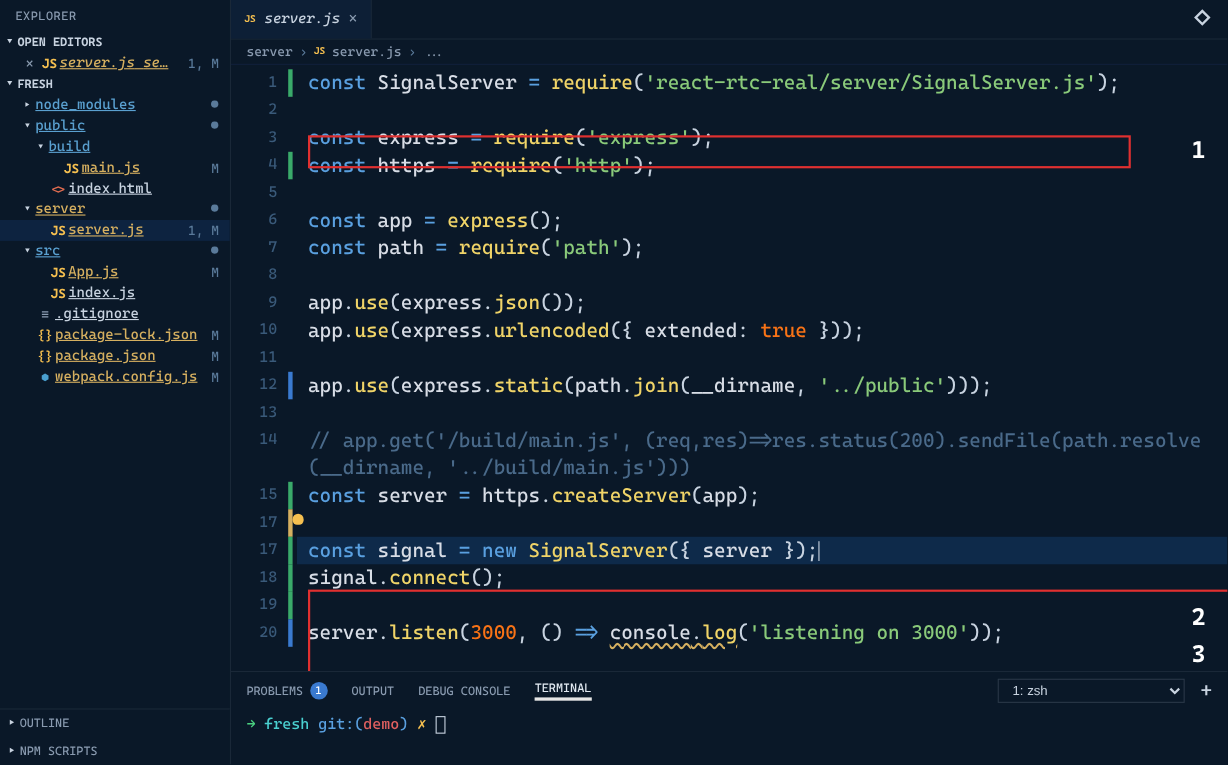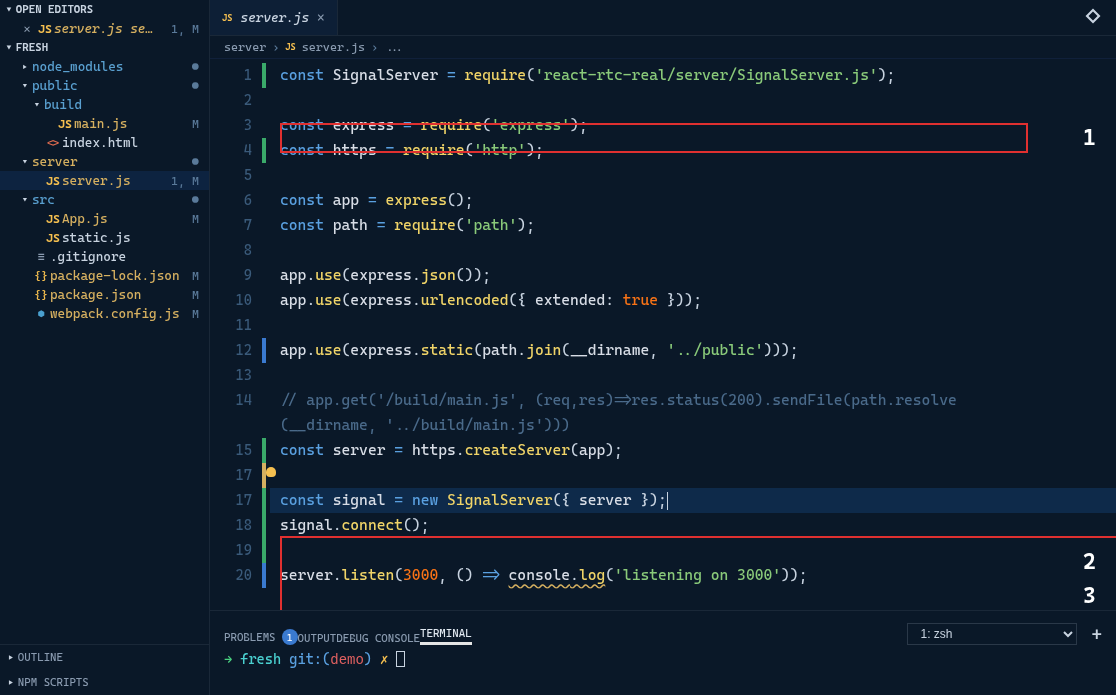--- a/index.html
+++ b/index.html
@@ -42,21 +42,21 @@
   display: flex;
   align-items: center;
   padding: 2px 0;
   cursor: pointer;
   white-space: nowrap;
 }
 .tree-item.selected { background: #0d2340; }
 .tree-item .indent { display: inline-block; }
 .tree-item .chev { font-size: 9px; color: #c8d3e0; width: 14px; text-align: center; }
 .tree-item .icon { width: 18px; text-align: center; font-size: 12px; }
-.tree-item .label { flex: 1; overflow: hidden; text-overflow: ellipsis; }
+.tree-item .label { flex: 1; overflow: hidden; text-overflow: ellipsis; text-decoration: underline; }
 .tree-item .status { padding-right: 10px; color: #5a7a9a; font-size: 12px; }
 .tree-item .dot { color: #5a7a9a; padding-right: 10px; }
 .icon-js { color: #f6c050; font-weight: bold; font-size: 9px; }
 .icon-html { color: #e06c50; }
 .icon-json { color: #f6c050; }
 .icon-webpack { color: #4aa0d0; }
 .icon-lines { color: #8a9bb0; }
 .lbl-folder { color: #5aa0d0; }
 .lbl-mod { color: #d6b060; }
 .sidebar-bottom { border-top: 1px solid #1a2838; }
@@ -105,21 +105,21 @@
   padding-right: 18px;
   color: #3a5a7a;
   font-size: 14px;
   line-height: 25px;
   padding-top: 4px;
   user-select: none;
 }
 .gutter .ln { height: 25px; }
 .code {
   flex: 1;
-  font-size: 15px;
+  font-size: 18px;
   line-height: 25px;
   padding-top: 4px;
   white-space: pre;
   position: relative;
 }
 .code-line { height: 25px; padding-left: 10px; position: relative; }
 .code-line.hl { background: #0e2a4a; }
 .gutmark { position:absolute; left:-8px; top:0; width:4px; height:100%; }
 .gut-green { background: #3aaa6a; }
 .gut-yellow { background: #d6b060; }
@@ -149,51 +149,53 @@
 
 .panel {
   border-top: 1px solid #1a2838;
   background: #0a1828;
   height: 85px;
   display: flex;
   flex-direction: column;
 }
 .panel-tabs {
   display: flex;
-  align-items: flex-end;
+  align-items: center;
   padding: 0 14px;
   height: 34px;
+  gap: 22px;
   font-size: 11px;
   color: #8a9bb0;
 }
 .panel-tab { cursor: pointer; display:flex; align-items:center; gap:6px; }
 .panel-tab.active { color: #e0e8f0; border-bottom: 3px solid #e5e5e5; padding-bottom: 2px; }
 .badge { background: #3a7ad0; color: #fff; border-radius: 50%; width: 16px; height: 16px; display:inline-flex; align-items:center; justify-content:center; font-size:10px; }
 .panel-right { margin-left: auto; display:flex; align-items:center; gap: 14px; }
 .term-select { background: #0a1828; color: #c8d3e0; border: 1px solid #2a3848; padding: 2px 8px; font-size: 12px; width: 170px; }
 .plus { font-size: 18px; cursor: pointer; color:#c8d3e0; }
 .terminal-body {
   flex: 1;
   padding: 6px 14px;
   font-size: 14px;
   display: flex;
   align-items: flex-start;
   gap: 8px;
 }
 .term-arrow { color: #4ad080; }
 .term-proj { color: #4ad0d0; }
 .term-git { color: #5aa0e0; }
-.term-branch { color: #e06060; font-family: Liberation Mono, monospace; }
+.term-branch { color: #e06060; }
 .term-dirty { color: #f6c050; }
 .term-cursor { display:inline-block; width:9px; height:16px; border:1px solid #c8d3e0; vertical-align: middle; }
 </style>
 </head>
 <body>
 
 <div class="sidebar">
+  <div class="sidebar-header">EXPLORER</div>
 
   <div class="section-header">
     <span class="chev">▾</span>
     <span>OPEN EDITORS</span>
   </div>
   <div class="tree-item" style="padding-left:18px">
     <span class="icon" style="color:#8a9bb0">×</span>
     <span class="icon icon-js">JS</span>
     <span class="label lbl-mod" style="font-style:italic"><span>server.js</span> <span>se…</span></span>
     <span class="status lbl-mod">1, M</span>
@@ -258,21 +260,21 @@
         <span class="indent" style="width:30px"></span>
         <span class="chev"></span>
         <span class="icon icon-js">JS</span>
         <span class="label lbl-mod">App.js</span>
         <span class="status lbl-mod">M</span>
       </div>
       <div class="tree-item">
         <span class="indent" style="width:30px"></span>
         <span class="chev"></span>
         <span class="icon icon-js">JS</span>
-        <span class="label ">static.js</span>
+        <span class="label ">index.js</span>
       </div>
       <div class="tree-item">
         <span class="indent" style="width:18px"></span>
         <span class="chev"></span>
         <span class="icon icon-lines">≡</span>
         <span class="label ">.gitignore</span>
       </div>
       <div class="tree-item">
         <span class="indent" style="width:18px"></span>
         <span class="chev"></span>

